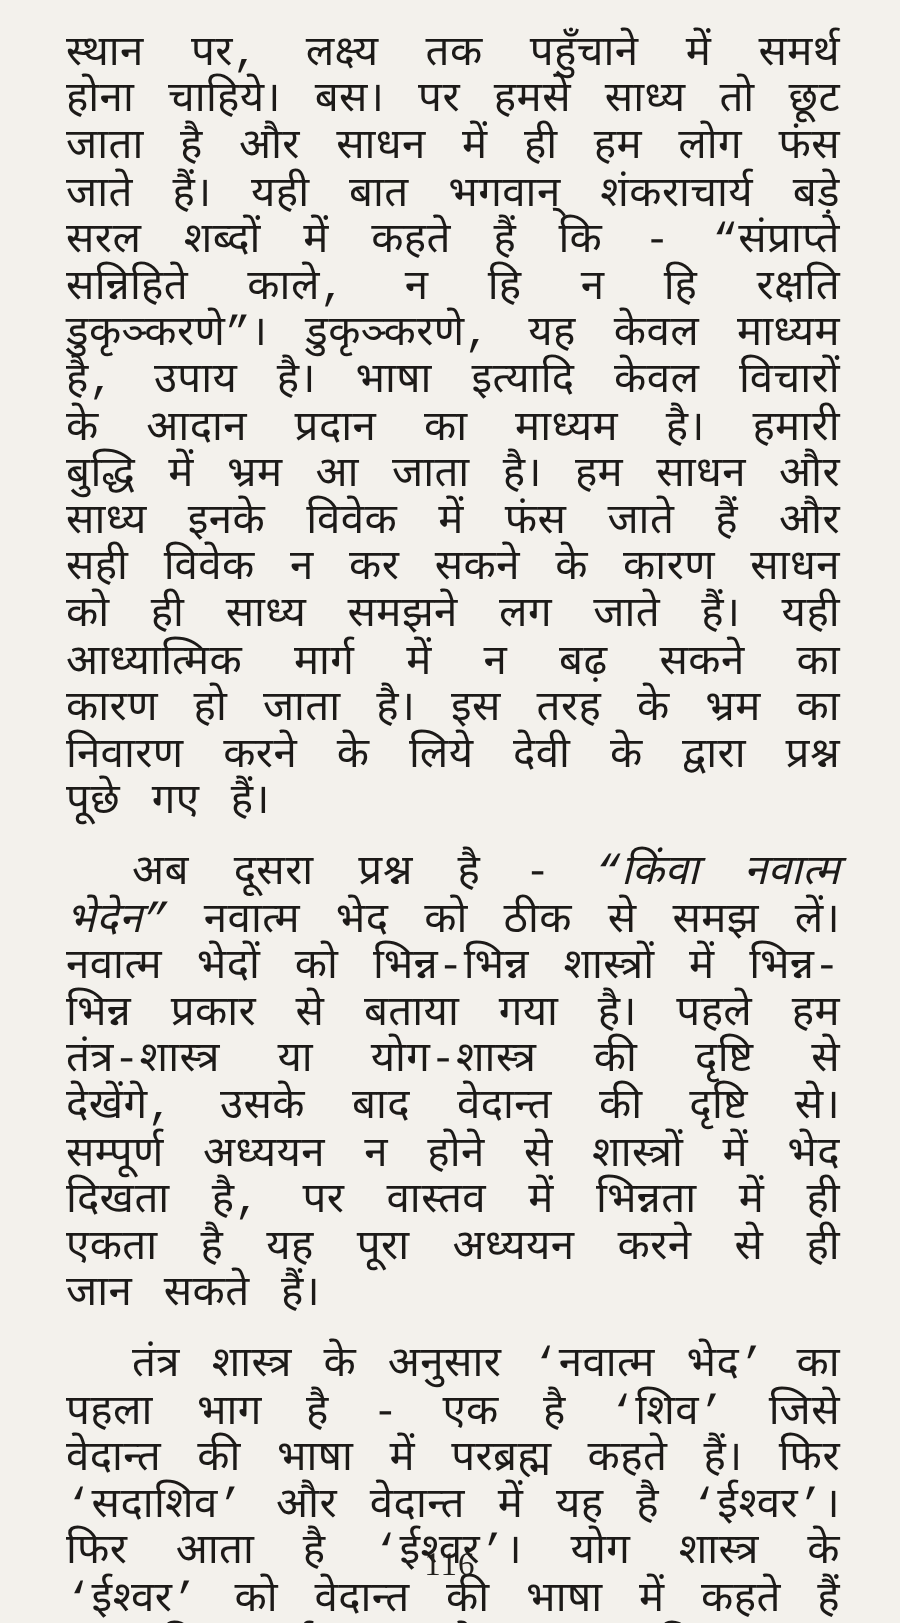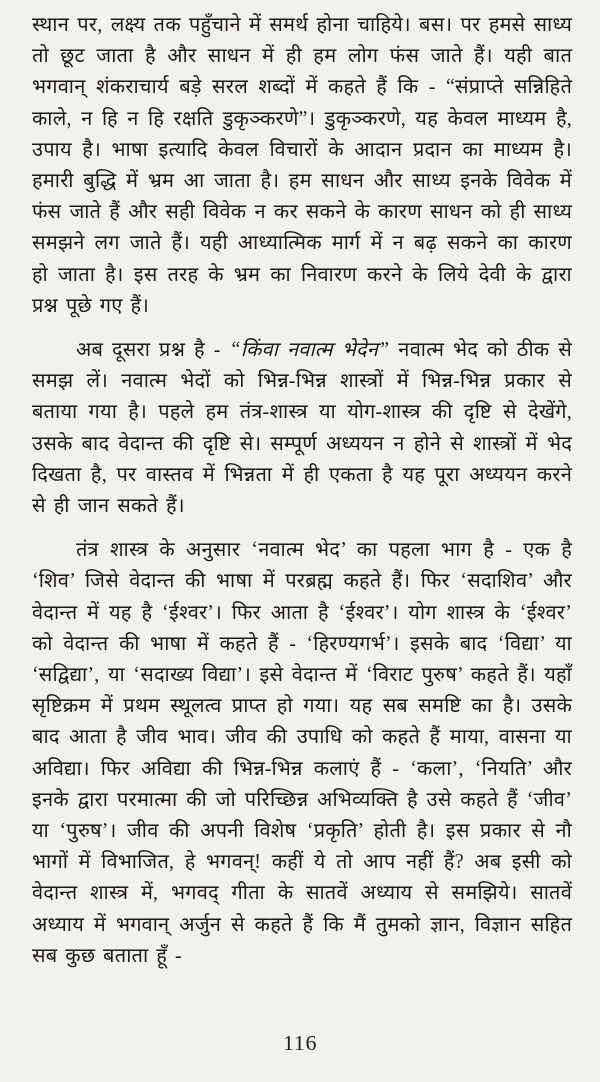--- a/index.html
+++ b/index.html
@@ -18,27 +18,28 @@
     overflow: hidden;
     box-sizing: border-box;
   }
   .text-block {
     position: absolute;
     top: 5px;
     left: 28px;
     right: 24px;
   }
   .para {
-    margin: 4px;
-    font-size: 20px;
+    margin: 16px;
+    font-size: 28px;
     line-height: 31.2px;
     text-align: justify;
     text-align-last: left;
     word-spacing: 0.14em;
     letter-spacing: 0.01em;
+    font-family: Liberation Mono, monospace;
   }
   .para + .para {
     margin-top: 13px;
   }
   .para.indent {
     text-indent: 44px;
   }
   .sanskrit-quote {
     font-style: italic;
   }

